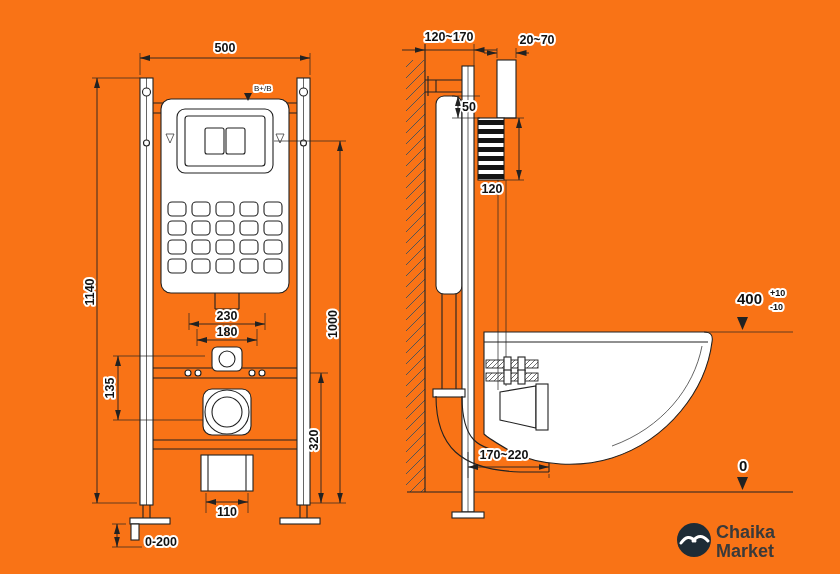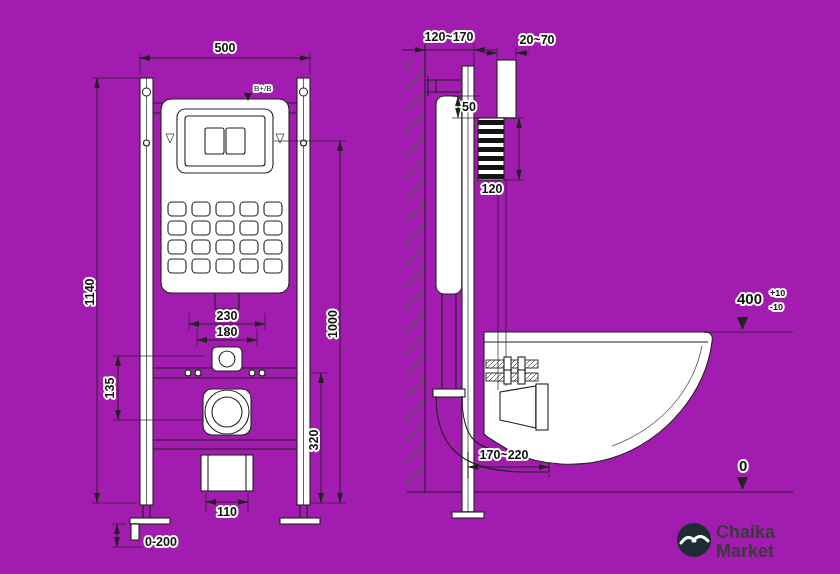--- a/index.html
+++ b/index.html
@@ -1,16 +1,16 @@
 <!DOCTYPE html>
 <html><head>
 <meta charset="utf-8">
 <style>
   html,body{margin:0;padding:0;background:#ffffff;}
-  .canvas{position:relative;width:840px;height:574px;background:#a21caf;overflow:hidden;font-family:"Liberation Sans",sans-serif;}
+  .canvas{position:relative;width:840px;height:574px;background:#f97316;overflow:hidden;font-family:"Liberation Sans",sans-serif;}
   svg{display:block;}
   .ln{fill:none;stroke:#222;stroke-width:1.1;}
   .lnw{fill:#fff;stroke:#222;stroke-width:1.1;}
   .thin{fill:none;stroke:#222;stroke-width:0.7;}
   .ext{fill:none;stroke:#222;stroke-width:0.7;}
   .dim{fill:none;stroke:#222;stroke-width:0.9;}
   text.d{font-size:12.5px;font-weight:600;fill:#111;paint-order:stroke;stroke:#fff;stroke-width:4px;stroke-linejoin:round;}
   text.sm{font-size:8px;font-weight:400;}
   text.big{font-size:15px;font-weight:700;}
   text.tol{font-size:9px;font-weight:600;}

